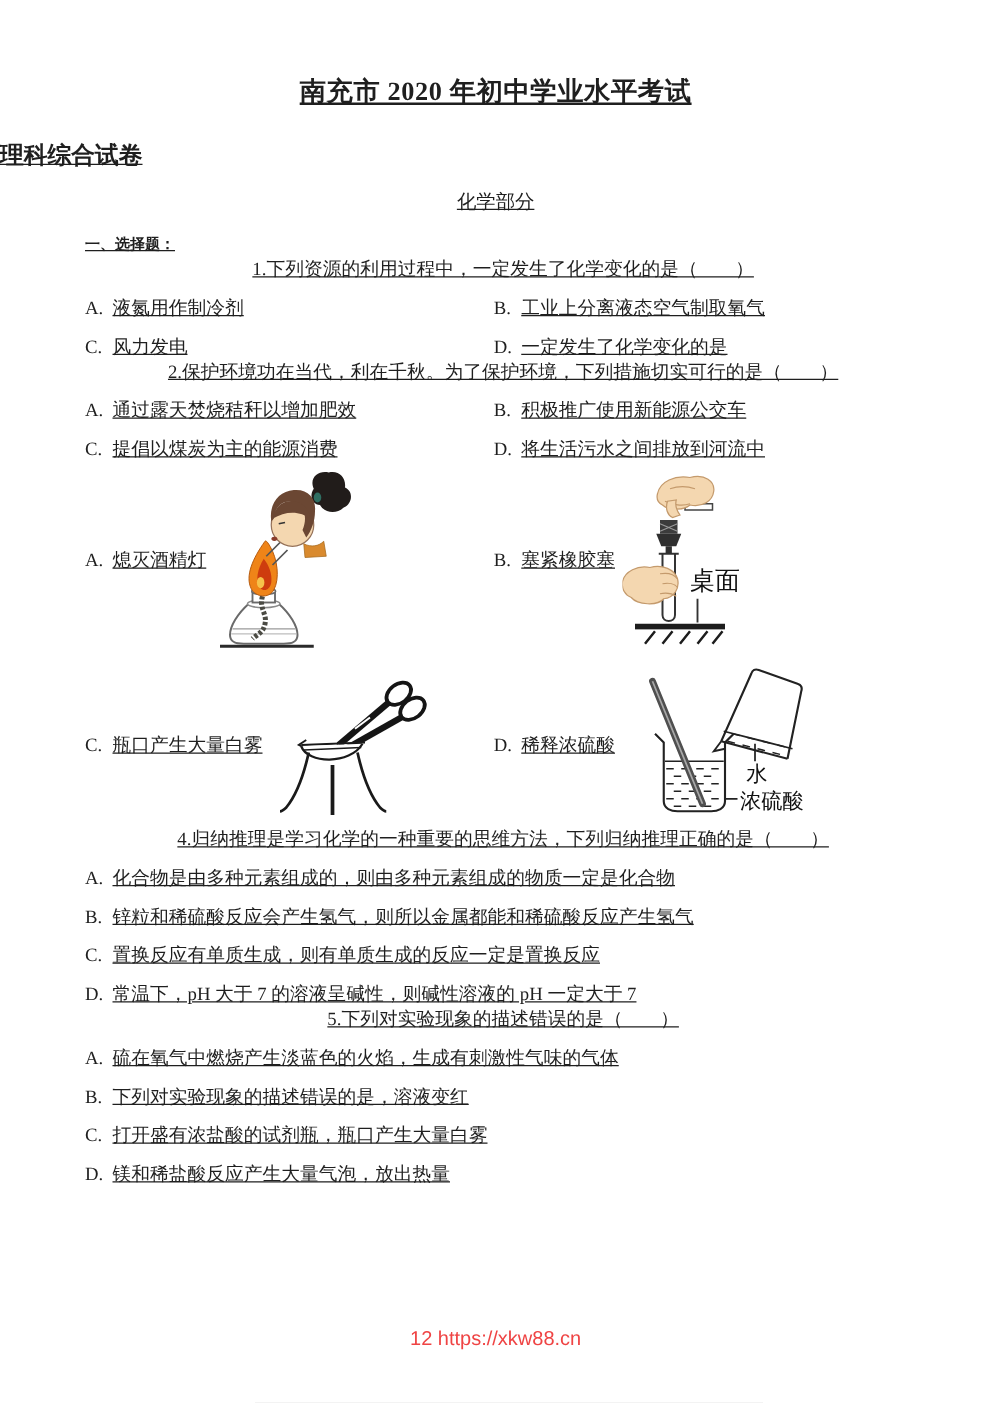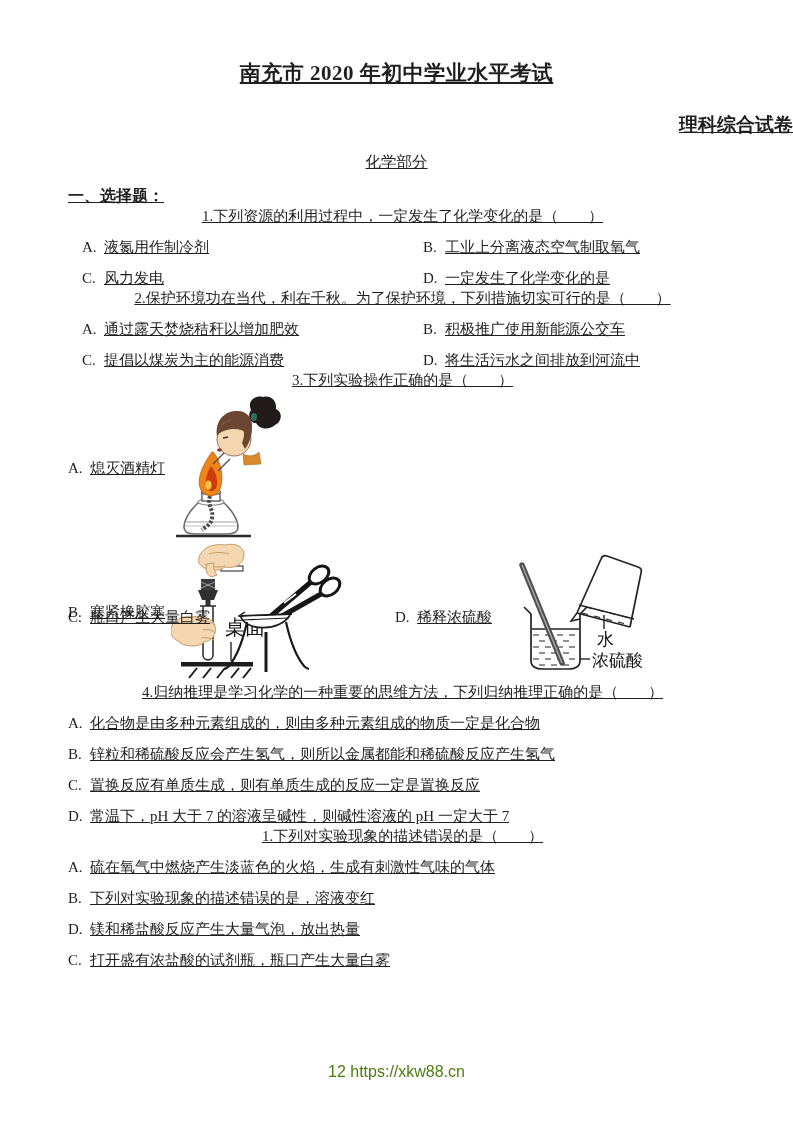--- a/index.html
+++ b/index.html
@@ -1,42 +1,42 @@
 <!DOCTYPE html>
 <html><head>
 <meta charset="utf-8">
 <style>
   html,body{margin:0;padding:0;background:#e9e9e9;}
   .page{
     width:793px;height:1122px;margin:0 auto;background:#ffffff;position:relative;
     font-family:"Liberation Serif","DejaVu Serif",serif;color:#1f1f1f;overflow:hidden;text-decoration:underline;
   }
   .title{padding-top:58px;margin:0;text-align:center;font-size:21px;line-height:30px;font-weight:bold;letter-spacing:.5px;}
-  .subtitle{margin:24px 0 0;text-align:right;font-size:19px;line-height:26px;font-weight:bold;}
+  .subtitle{margin:24px 0 0;text-align:left;font-size:19px;line-height:26px;font-weight:bold;}
   .section-line{margin-top:14px;text-align:center;font-size:15.5px;line-height:20px;}
   .content{padding:0 56px 0 68px;}
-  .part-heading{margin-top:13px;font-size:16px;line-height:21px;font-weight:bold;}
+  .part-heading{margin-top:13px;font-size:12px;line-height:21px;font-weight:bold;}
   .stem{font-size:15px;line-height:20px;text-align:center;}
   .opt-row{display:flex;margin-top:11px;}
-  .opt-cell{width:327px;font-size:15px;line-height:20px;margin-left:14px;}
+  .opt-cell{width:327px;font-size:15px;line-height:20px;}
   .opt-cell.right{flex:1;}
   .opt-line{margin-top:11px;font-size:15px;line-height:20px;}
   .ol{display:inline-block;min-width:22px;}
   .fig-row{display:flex;margin-top:4px;}
   .fig-row.second{margin-top:8px;}
-  .fig-row1{height:150px;flex-direction:column;}
+  .fig-row1{height:150px;}
   .fig-row2{height:130px;}
   .fig-cell{width:327px;display:flex;align-items:center;}
   .fig-cell.right{flex:1;}
   .fig-label{font-size:15px;line-height:20px;flex:0 0 auto;}
   .fig-cell svg{margin-left:6px;flex:0 0 auto;}
   svg text{font-family:"Liberation Serif","DejaVu Serif",serif;}
   .footer{
     position:absolute;left:0;right:0;top:1063px;text-align:center;
-    font-family:"Liberation Sans","DejaVu Sans",sans-serif;font-size:16px;color:#4d7c0f;
+    font-family:"Liberation Sans","DejaVu Sans",sans-serif;font-size:16px;color:#ef4444;
   }
 </style>
 </head>
 <body>
 
 <div class="page">
 
   <h1 class="title">南充市 2020 年初中学业水平考试</h1>
   <h2 class="subtitle">理科综合试卷</h2>
   <div class="section-line">化学部分</div>
@@ -58,21 +58,20 @@
     <div class="stem">2.保护环境功在当代，利在千秋。为了保护环境，下列措施切实可行的是（　　）</div>
     <div class="opt-row">
       <div class="opt-cell"><span class="ol">A.</span><span>通过露天焚烧秸秆以增加肥效</span></div>
       <div class="opt-cell right"><span class="ol">B.</span><span>积极推广使用新能源公交车</span></div>
     </div>
     <div class="opt-row">
       <div class="opt-cell"><span class="ol">C.</span><span>提倡以煤炭为主的能源消费</span></div>
       <div class="opt-cell right"><span class="ol">D.</span><span>将生活污水之间排放到河流中</span></div>
     </div>
 
-    <div class="stem">3.下列实验操作正确的是（　　）</div>
 
     <div class="fig-row fig-row1">
       <div class="fig-cell">
         <span class="fig-label"><span class="ol">A.</span><span>熄灭酒精灯</span></span>
         <svg width="132" height="148" viewBox="0 0 132 148">
           <g>
             <line x1="5" y1="142" x2="80" y2="142" stroke="#2a2a2a" stroke-width="2.5"></line>
             <path d="M28,108 C19,116 13,126 13,133 C13,139 18,140 24,140 L56,140 C62,140 67,139 67,133 C67,126 61,116 52,108 Z" fill="#ffffff" stroke="#6a6a6a" stroke-width="1.6"></path>
             <path d="M15,128 L65,128" stroke="#9a9a9a" stroke-width="1"></path>
             <path d="M14,132 L66,132" stroke="#bdbdbd" stroke-width="1"></path>
@@ -186,23 +185,23 @@
         </svg>
       </div>
     </div>
 
     <div class="stem">4.归纳推理是学习化学的一种重要的思维方法，下列归纳推理正确的是（　　）</div>
     <div class="opt-line"><span class="ol">A.</span><span>化合物是由多种元素组成的，则由多种元素组成的物质一定是化合物</span></div>
     <div class="opt-line"><span class="ol">B.</span><span>锌粒和稀硫酸反应会产生氢气，则所以金属都能和稀硫酸反应产生氢气</span></div>
     <div class="opt-line"><span class="ol">C.</span><span>置换反应有单质生成，则有单质生成的反应一定是置换反应</span></div>
     <div class="opt-line"><span class="ol">D.</span><span>常温下，pH 大于 7 的溶液呈碱性，则碱性溶液的 pH 一定大于 7</span></div>
 
-    <div class="stem">1.下列对实验现象的描述错误的是（　　）</div>
+    <div class="stem">5.下列对实验现象的描述错误的是（　　）</div>
     <div class="opt-line"><span class="ol">A.</span><span>硫在氧气中燃烧产生淡蓝色的火焰，生成有刺激性气味的气体</span></div>
     <div class="opt-line"><span class="ol">B.</span><span>下列对实验现象的描述错误的是，溶液变红</span></div>
+    <div class="opt-line"><span class="ol">C.</span><span>打开盛有浓盐酸的试剂瓶，瓶口产生大量白雾</span></div>
     <div class="opt-line"><span class="ol">D.</span><span>镁和稀盐酸反应产生大量气泡，放出热量</span></div>
-    <div class="opt-line"><span class="ol">C.</span><span>打开盛有浓盐酸的试剂瓶，瓶口产生大量白雾</span></div>
 
   </div>
 
   <div class="footer">12 https://xkw88.cn</div>
 
 </div>
 
 </body></html>

